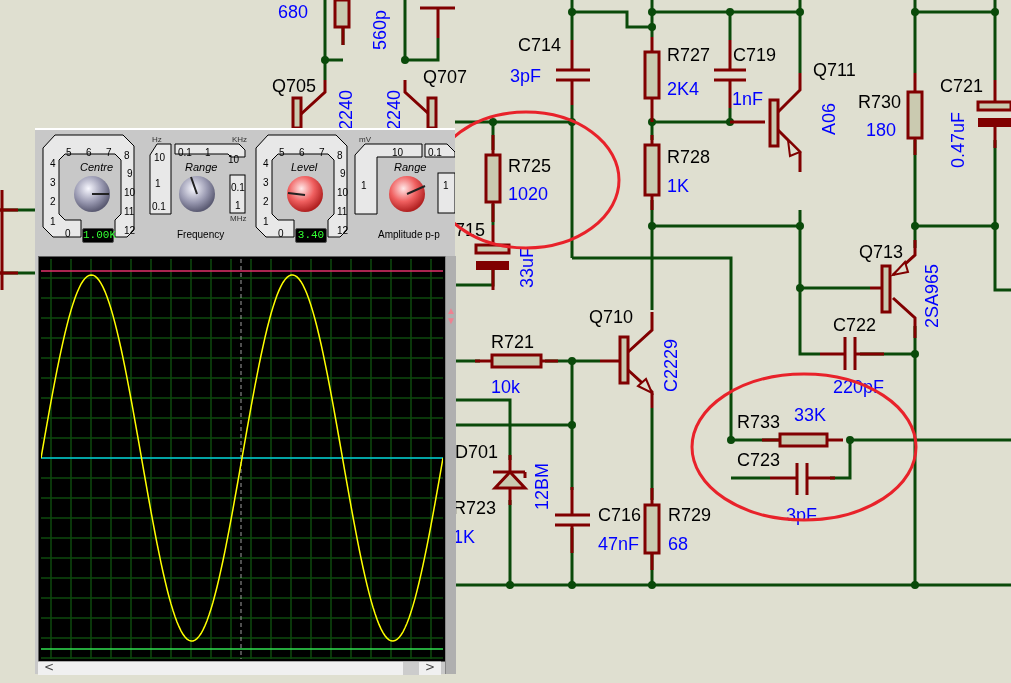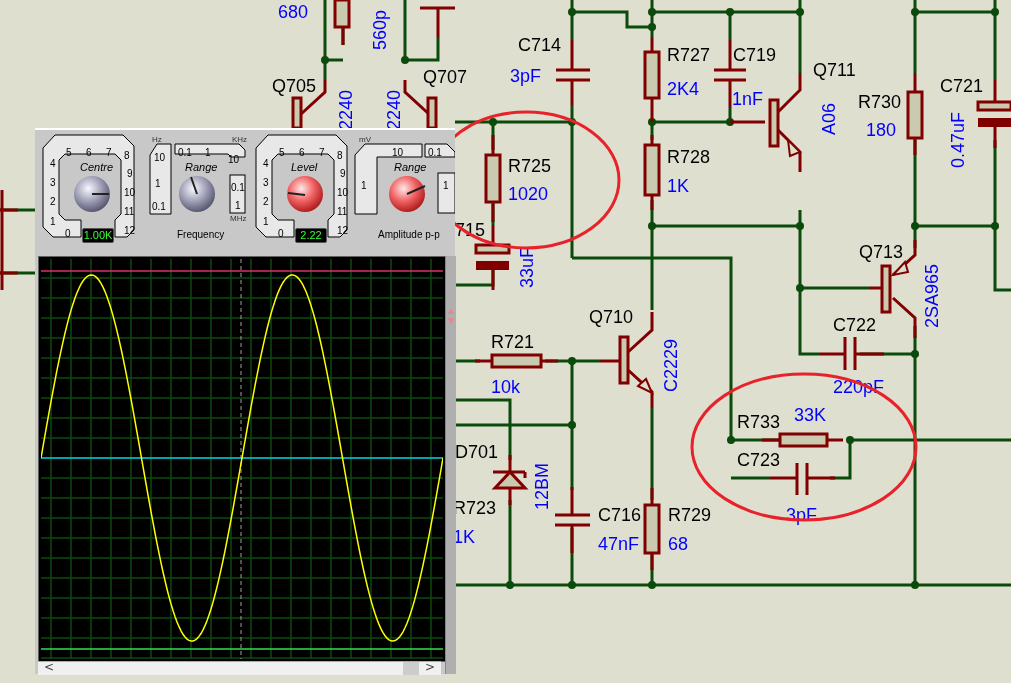--- a/index.html
+++ b/index.html
@@ -12,21 +12,21 @@
   .body{fill:#CACAB0;stroke:#800000;stroke-width:3;}
   .dot{fill:#0A4A0A;}
   .ring{fill:none;stroke:#E8222A;stroke-width:3;}
   
   #scope{position:absolute;left:35px;top:128px;width:420px;height:544px;background:#C8C8C8;border-top:2px solid #fff;}
   #panel{position:absolute;left:0;top:0;width:420px;height:122px;background:#C8C8C8;}
   #panel svg{position:absolute;left:0;top:0;}
   .pt{font-family:"Liberation Sans",sans-serif;font-size:10px;fill:#000;}
   .ptl{font-family:"Liberation Sans",sans-serif;font-size:11px;font-style:italic;fill:#000;}
   .pts{font-family:"Liberation Sans",sans-serif;font-size:8px;fill:#333;}
-  .lcd{position:absolute;height:13px;background:#000;border:1px solid #555;color:#33FF33;font-family:Liberation Sans, sans-serif;font-size:11px;line-height:13px;text-align:center;border-radius:2px;}
+  .lcd{position:absolute;height:13px;background:#000;border:1px solid #555;color:#33FF33;font-family:Liberation Mono, monospace;font-size:11px;line-height:13px;text-align:center;border-radius:2px;}
   #screen-frame{position:absolute;left:3px;top:126px;width:406px;height:404px;background:#000;border:1px solid #606060;}
   #screen{position:absolute;left:2px;top:2px;}
   #hscroll{position:absolute;left:3px;top:531px;width:403px;height:13px;background:#F0F0F0;border-top:1px solid #aaa;}
   #hscroll .thumb{position:absolute;right:22px;top:0;width:16px;height:13px;background:#CCCCCC;}
   #hscroll .arr{position:absolute;top:-2px;font-size:12px;color:#444;font-family:"DejaVu Sans",sans-serif;}
   #vstrip{position:absolute;left:410px;top:126px;width:10px;height:418px;background:#AFAFAF;border-left:1px solid #888;}
   #vstrip .vhandle{position:absolute;left:0;top:50px;width:10px;font-size:10px;color:#F08090;line-height:10px;text-align:center;}
 </style>
 </head>
 <body>
@@ -343,21 +343,21 @@
       <rect x="403" y="43" width="17" height="40" fill="#E8E8E8" stroke="#000" stroke-width="1"></rect>
       <text class="pt" x="408" y="59">1</text>
       <text class="ptl" x="359" y="41">Range</text>
       <g>
         <circle cx="372" cy="64" r="18" fill="url(#rk)"></circle>
         <line x1="372" y1="64" x2="390" y2="56" stroke="#222" stroke-width="2"></line>
       </g>
       <text class="pt" x="343" y="108">Amplitude p-p</text>
     </svg>
     <div class="lcd" style="left:47px;top:98px;width:30px;">1.00K</div>
-    <div class="lcd" style="left:260px;top:98px;width:30px;">2.22</div>
+    <div class="lcd" style="left:260px;top:98px;width:30px;">3.40</div>
   </div>
 
   <div id="screen-frame">
     <svg id="screen" width="402" height="400" viewBox="0 0 402 400">
       <g id="grid">
           <line x1="10" x2="10" y1="0" y2="400" stroke="#0E4A0E" stroke-width="1.5"></line>
           <line x1="30" x2="30" y1="0" y2="400" stroke="#0E4A0E" stroke-width="1.5"></line>
           <line x1="50" x2="50" y1="0" y2="400" stroke="#0E4A0E" stroke-width="1.5"></line>
           <line x1="70" x2="70" y1="0" y2="400" stroke="#0E4A0E" stroke-width="1.5"></line>
           <line x1="90" x2="90" y1="0" y2="400" stroke="#0E4A0E" stroke-width="1.5"></line>

